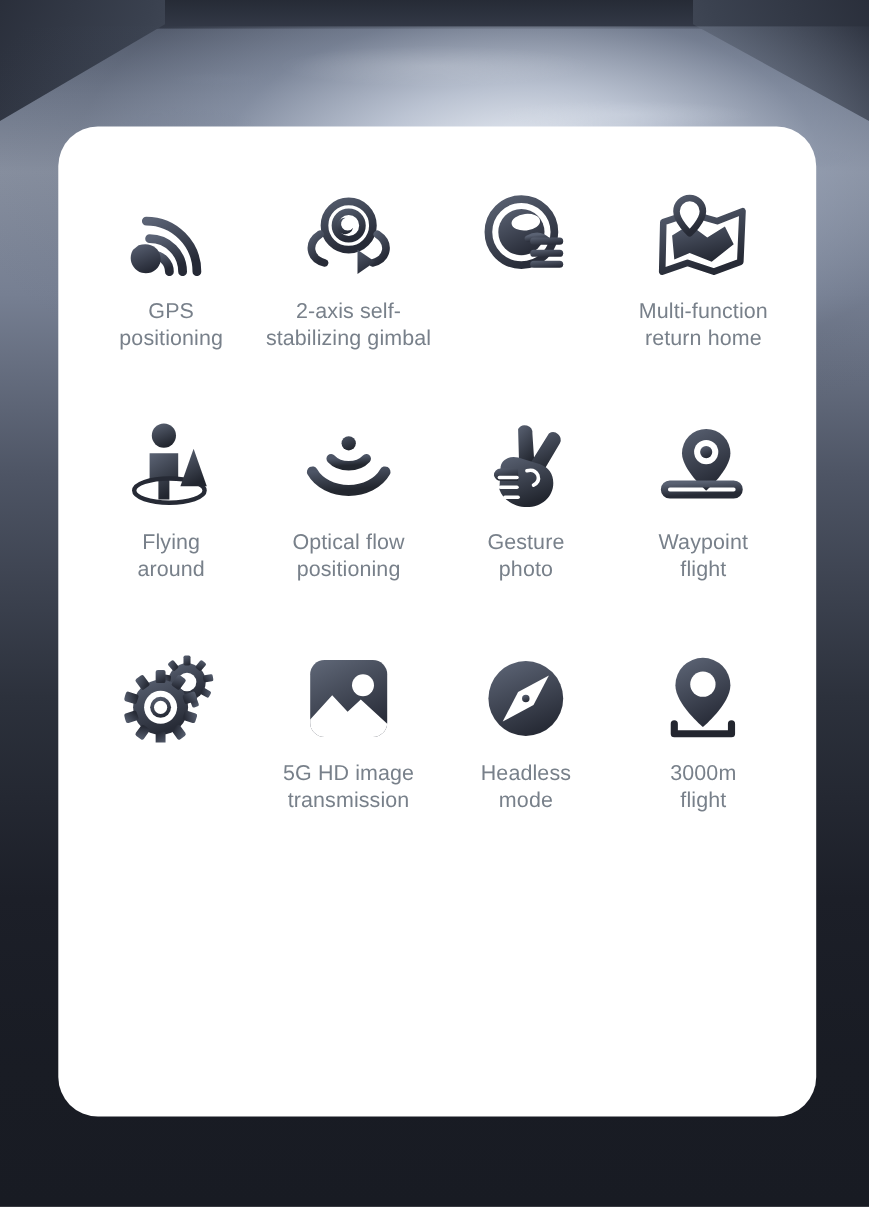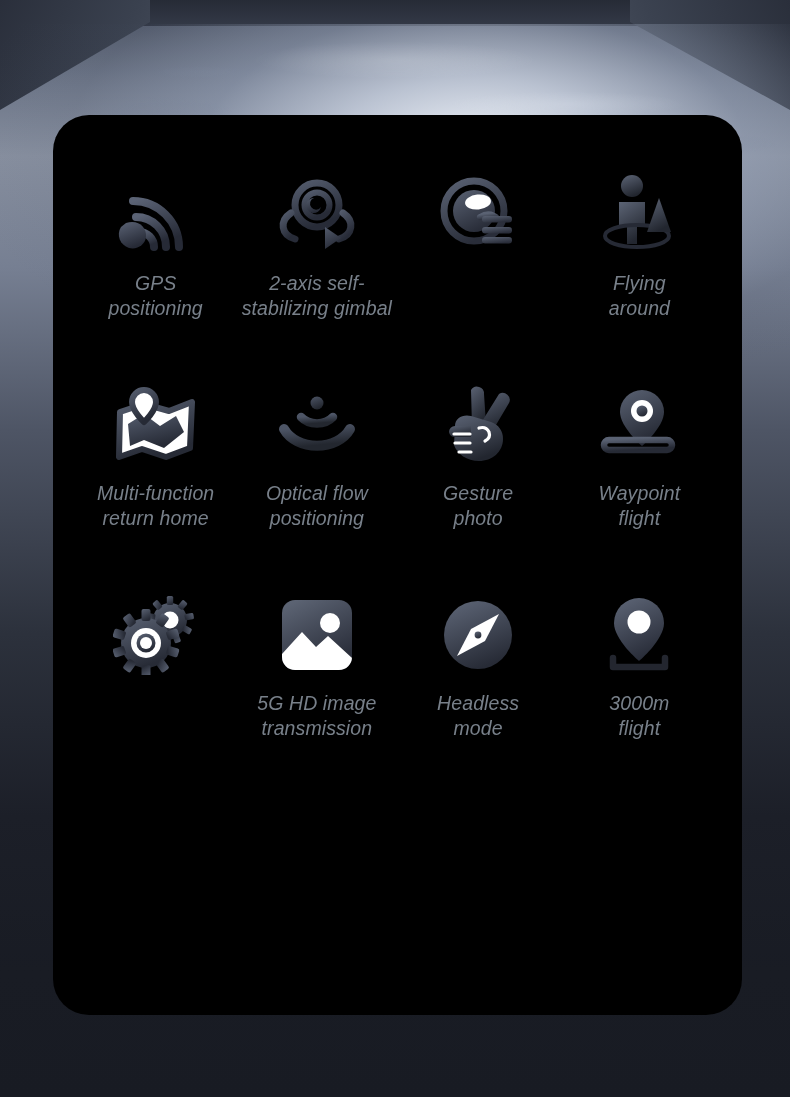--- a/index.html
+++ b/index.html
@@ -103,25 +103,24 @@
     z-index: 3;
   }
 
   
   .card {
     position: absolute;
     left: 53px;
     top: 115px;
     width: 689px;
     height: 900px;
-    background: #000000;
+    background: #ffffff;
     border-radius: 36px;
     z-index: 10;
     padding: 52px 22px 0 22px;
-    font-style: italic;
   }
 
   .grid {
     display: grid;
     grid-template-columns: repeat(4, 1fr);
     grid-auto-rows: 210px;
     column-gap: 0;
     row-gap: 0;
   }
 
@@ -227,53 +226,53 @@
           <rect x="44" y="39" width="30" height="6.5" rx="3.2" fill="url(#g4)"></rect>
           <rect x="44" y="50" width="30" height="6.5" rx="3.2" fill="url(#g4)"></rect>
           <rect x="44" y="60" width="30" height="6.5" rx="3.2" fill="url(#g4)"></rect>
         </svg>
       </div>
     </div>
 
 
     <div class="cell">
       <div class="icon-box">
+        <svg width="84" height="78" viewBox="0 0 84 78">
+          <defs>
+              <linearGradient id="g7" x1="0" y1="0" x2="0.4" y2="1">
+            <stop offset="0" stop-color="#545c6d"></stop>
+                <stop offset="1" stop-color="#262a35"></stop>
+          </linearGradient>
+            </defs>
+          <path d="M6 26 L30 18 L55 25 L78 16 L76 62 L52 71 L28 63 L5 71 Z" fill="#fff" stroke="url(#g7)" stroke-width="6" stroke-linejoin="round"></path>
+          <path d="M14 38 L30 28 L46 40 L62 30 L70 46 L50 62 L30 54 L16 60 Z" fill="url(#g7)"></path>
+          <path d="M30 4 a12 12 0 0 1 12 12 c0 9 -12 20 -12 20 S18 25 18 16 A12 12 0 0 1 30 4 Z" fill="#fff" stroke="url(#g7)" stroke-width="6" stroke-linejoin="round"></path>
+        </svg>
+      </div>
+      <div class="label">Multi-function
+return home</div>
+    </div>
+
+    <div class="cell">
+      <div class="icon-box">
         <svg width="84" height="82" viewBox="0 0 84 82">
           <defs>
               <linearGradient id="g6" x1="0" y1="0" x2="0.4" y2="1">
             <stop offset="0" stop-color="#5c6475"></stop>
                 <stop offset="1" stop-color="#22262f"></stop>
           </linearGradient>
             </defs>
           <circle cx="35" cy="12" r="11" fill="url(#g6)"></circle>
           <path d="M22 28 h26 v24 h-8 v18 h-10 v-18 h-8 Z" fill="url(#g6)"></path>
           <ellipse cx="40" cy="62" rx="32" ry="11" fill="none" stroke="#262a35" stroke-width="4"></ellipse>
           <path d="M62 24 L74 58 L50 58 Z" fill="url(#g6)"></path>
         </svg>
       </div>
       <div class="label">Flying
 around</div>
-    </div>
-
-    <div class="cell">
-      <div class="icon-box">
-        <svg width="84" height="78" viewBox="0 0 84 78">
-          <defs>
-              <linearGradient id="g7" x1="0" y1="0" x2="0.4" y2="1">
-            <stop offset="0" stop-color="#545c6d"></stop>
-                <stop offset="1" stop-color="#262a35"></stop>
-          </linearGradient>
-            </defs>
-          <path d="M6 26 L30 18 L55 25 L78 16 L76 62 L52 71 L28 63 L5 71 Z" fill="#fff" stroke="url(#g7)" stroke-width="6" stroke-linejoin="round"></path>
-          <path d="M14 38 L30 28 L46 40 L62 30 L70 46 L50 62 L30 54 L16 60 Z" fill="url(#g7)"></path>
-          <path d="M30 4 a12 12 0 0 1 12 12 c0 9 -12 20 -12 20 S18 25 18 16 A12 12 0 0 1 30 4 Z" fill="#fff" stroke="url(#g7)" stroke-width="6" stroke-linejoin="round"></path>
-        </svg>
-      </div>
-      <div class="label">Multi-function
-return home</div>
     </div>
 
     <div class="cell">
       <div class="icon-box">
         <svg width="82" height="58" viewBox="0 0 82 58">
           <defs>
               <linearGradient id="g8" x1="0" y1="0" x2="0.4" y2="1">
             <stop offset="0" stop-color="#4d5566"></stop>
                 <stop offset="1" stop-color="#23272f"></stop>
           </linearGradient>

